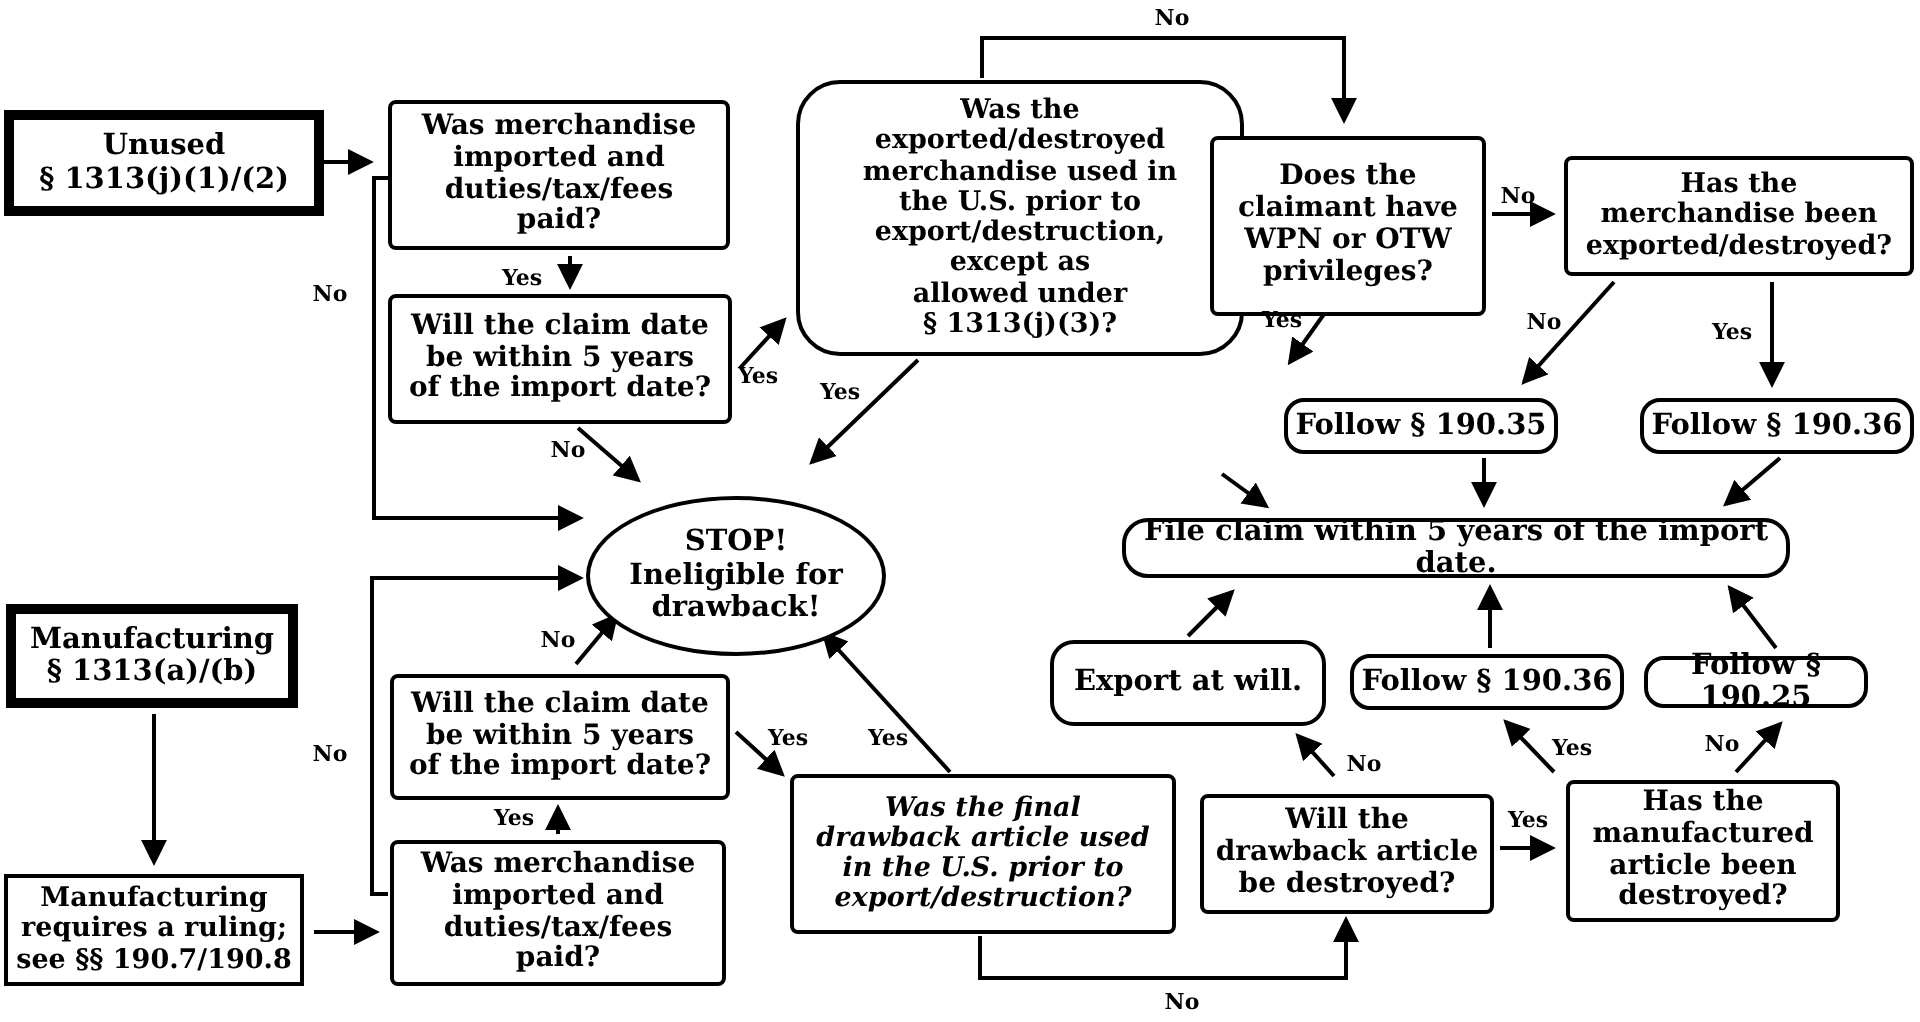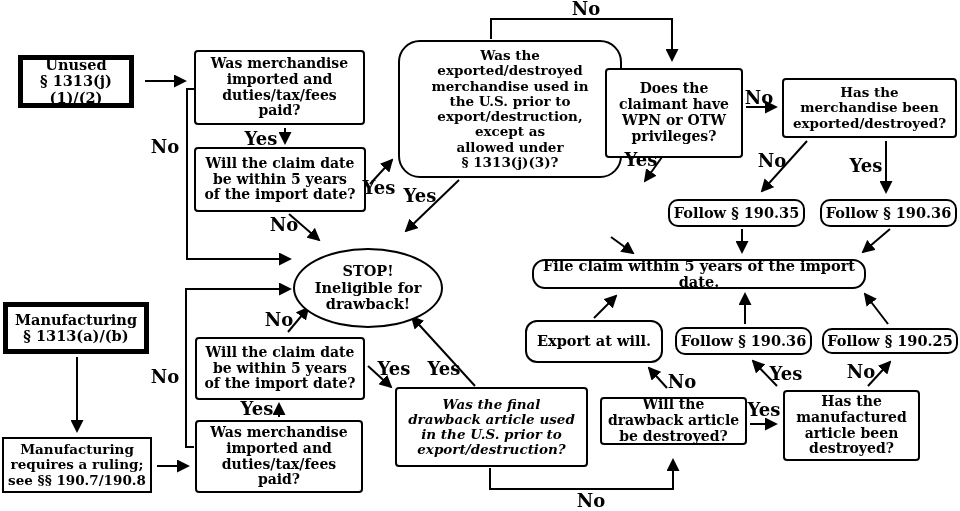--- a/index.html
+++ b/index.html
@@ -7,21 +7,21 @@
           font-family:"DejaVu Serif","Liberation Serif",serif;color:#000;}
   #wires{position:absolute;left:0;top:0;width:960px;height:511px;}
   .nd{position:absolute;box-sizing:border-box;background:#fff;border:2px solid #000;
       border-radius:4px;display:flex;align-items:center;justify-content:center;
       text-align:center;white-space:pre-line;font-weight:bold;font-size:14px;
       line-height:1.13;padding:1px 3px;z-index:2;}
   .thick{border:5px solid #000;border-radius:0;font-size:14.5px;}
   .square{border-radius:0;}
   .pill{border-radius:10px;font-size:14.5px;}
   .ellipse{border-radius:50%;}
-  .el{position:absolute;transform:translate(-50%,-50%);font-weight:bold;font-size:18px;
+  .el{position:absolute;transform:translate(-50%,-50%);font-weight:bold;font-size:11px;
       line-height:1;z-index:3;}
 </style>
 </head>
 <body>
 
 <div id="canvas">
 
   <svg id="wires" width="960" height="511" viewBox="0 0 960 511">
     <defs>
       <marker id="ah" viewBox="0 0 10 10" refX="8.5" refY="5" markerWidth="6.5" markerHeight="6.5" orient="auto">
@@ -54,21 +54,21 @@
       <line x1="368" y1="366" x2="391" y2="387" marker-end="url(#ah)"></line>
       <line x1="288" y1="332" x2="308" y2="308" marker-end="url(#ah)"></line>
       <line x1="475" y1="386" x2="412" y2="317" marker-end="url(#ah)"></line>
       <line x1="279" y1="417" x2="279" y2="404" marker-end="url(#ah)"></line>
       <polyline points="194,447 186,447 186,289 290,289" marker-end="url(#ah)"></polyline>
       <line x1="77" y1="357" x2="77" y2="431" marker-end="url(#ah)"></line>
       <line x1="157" y1="466" x2="188" y2="466" marker-end="url(#ah)"></line>
     </g>
   </svg>
 
-  <div class="nd thick" style="left:18px;top:55px;width:116px;height:53px;">Unused
+  <div class="nd thick" style="left:2px;top:55px;width:160px;height:53px;">Unused
 § 1313(j)(1)/(2)</div>
   <div class="nd thick" style="left:3px;top:302px;width:146px;height:52px;">Manufacturing
 § 1313(a)/(b)</div>
   <div class="nd square" style="left:2px;top:437px;width:150px;height:56px;font-size:13.5px;">Manufacturing
 requires a ruling;
 see §§ 190.7/190.8</div>
 
   <div class="nd" style="left:194px;top:50px;width:171px;height:75px;">Was merchandise
 imported and
 duties/tax/fees
@@ -84,21 +84,21 @@
 except as
 allowed under
 § 1313(j)(3)?</div>
   <div class="nd" style="left:605px;top:68px;width:138px;height:90px;">Does the
 claimant have
 WPN or OTW
 privileges?</div>
   <div class="nd" style="left:782px;top:78px;width:175px;height:60px;font-size:13.5px;">Has the
 merchandise been
 exported/destroyed?</div>
-  <div class="nd" style="left:600px;top:397px;width:147px;height:48px;">Will the
+  <div class="nd" style="left:600px;top:397px;width:147px;height:60px;">Will the
 drawback article
 be destroyed?</div>
   <div class="nd" style="left:783px;top:390px;width:137px;height:71px;">Has the
 manufactured
 article been
 destroyed?</div>
   <div class="nd" style="left:395px;top:387px;width:193px;height:80px;font-size:13.5px;font-style:italic;">Was the final
 drawback article used
 in the U.S. prior to
 export/destruction?</div>
@@ -106,26 +106,26 @@
 imported and
 duties/tax/fees
 paid?</div>
   <div class="nd" style="left:195px;top:337px;width:170px;height:63px;">Will the claim date
 be within 5 years
 of the import date?</div>
 
   <div class="nd ellipse" style="left:293px;top:248px;width:150px;height:80px;font-size:14.5px;">STOP!
 Ineligible for
 drawback!</div>
-  <div class="nd pill" style="left:668px;top:199px;width:137px;height:28px;">Follow § 190.35</div>
+  <div class="nd pill" style="left:642px;top:199px;width:137px;height:28px;">Follow § 190.35</div>
   <div class="nd pill" style="left:820px;top:199px;width:137px;height:28px;">Follow § 190.36</div>
-  <div class="nd" style="left:532px;top:259px;width:334px;height:30px;border-radius:13px;font-size:14.5px;">File claim within 5 years of the import date.</div>
+  <div class="nd" style="left:561px;top:259px;width:334px;height:30px;border-radius:13px;font-size:14.5px;">File claim within 5 years of the import date.</div>
   <div class="nd" style="left:525px;top:320px;width:138px;height:43px;border-radius:12px;font-size:14.5px;">Export at will.</div>
   <div class="nd pill" style="left:675px;top:327px;width:137px;height:28px;">Follow § 190.36</div>
-  <div class="nd pill" style="left:822px;top:328px;width:136px;height:26px;">Follow § 190.25</div>
+  <div class="nd pill" style="left:822px;top:328px;width:112px;height:26px;">Follow § 190.25</div>
 
   <span class="el" style="left:261px;top:139px;">Yes</span>
   <span class="el" style="left:165px;top:147px;">No</span>
   <span class="el" style="left:379px;top:188px;">Yes</span>
   <span class="el" style="left:420px;top:196px;">Yes</span>
   <span class="el" style="left:586px;top:9px;">No</span>
   <span class="el" style="left:641px;top:160px;">Yes</span>
   <span class="el" style="left:759px;top:98px;">No</span>
   <span class="el" style="left:772px;top:161px;">No</span>
   <span class="el" style="left:866px;top:166px;">Yes</span>

